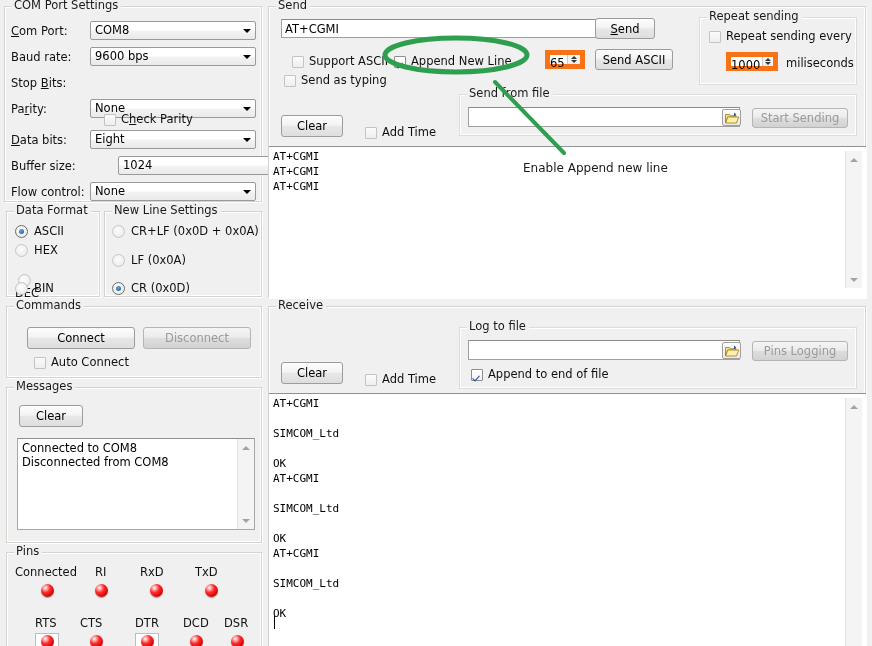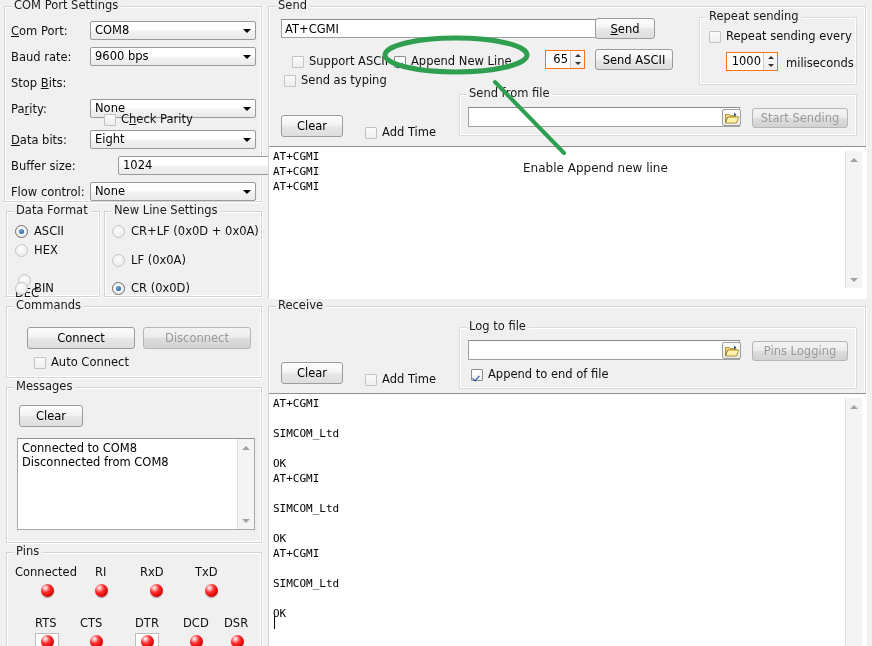--- a/index.html
+++ b/index.html
@@ -65,21 +65,21 @@
        font-size:11.5px;line-height:13px;color:#101010;}
   .rad .dot{width:13px;height:13px;box-sizing:border-box;margin-right:6px;flex:none;border-radius:50%;
        border:1px solid #c6c6c6;background:radial-gradient(circle at 45% 40%,#fdfdfd,#e6e6e6);
        position:relative;}
   .rad.on .dot{border-color:#6d6d6d;}
   .rad.on .dot:after{content:"";position:absolute;left:3px;top:3px;width:5px;height:5px;border-radius:50%;
        background:radial-gradient(circle at 40% 35%,#6aa3e0,#14528f);}
 
   
   .spin{position:absolute;box-sizing:border-box;height:19px;background:#fff;
-     border:1px solid #f97316;display:flex;align-items:stretch;}
+     border:5px solid #f97316;display:flex;align-items:stretch;}
   .spin .val{flex:1;text-align:right;padding-right:2px;font-size:11.5px;line-height:17px;color:#000;}
   .spin .ud{width:13px;border-left:1px solid #cccccc;
      background:linear-gradient(#fafafa,#ededed);display:flex;flex-direction:column;}
   .spin .ud span{flex:1;display:flex;align-items:center;justify-content:center;}
   .spin .ud span i{display:block;width:0;height:0;border-left:3px solid transparent;border-right:3px solid transparent;}
   .spin .ud span.u i{border-bottom:3px solid #333;}
   .spin .ud span.d i{border-top:3px solid #333;}
 
   
   .tarea{position:absolute;box-sizing:border-box;background:#fff;

